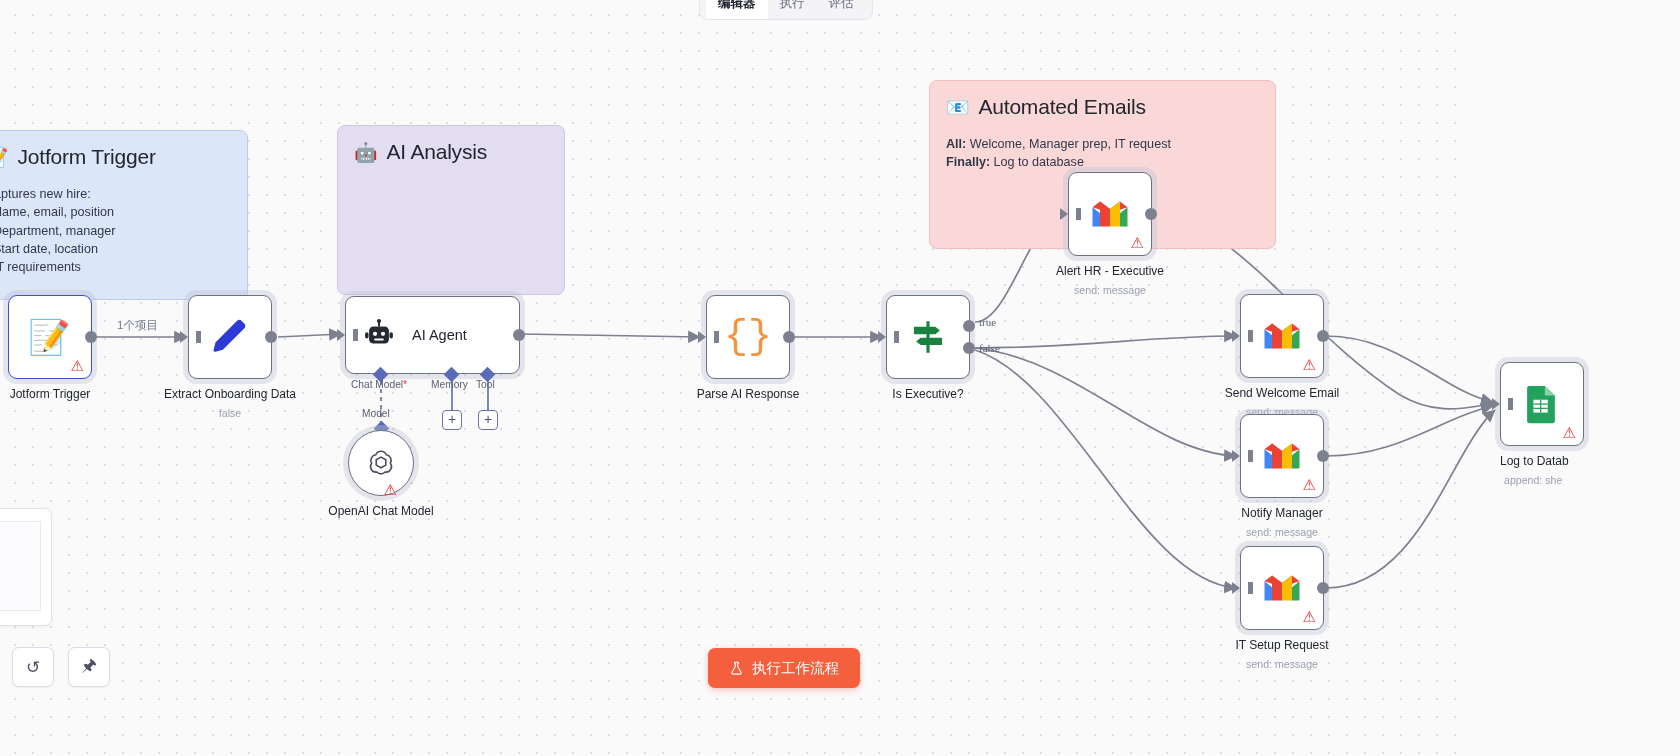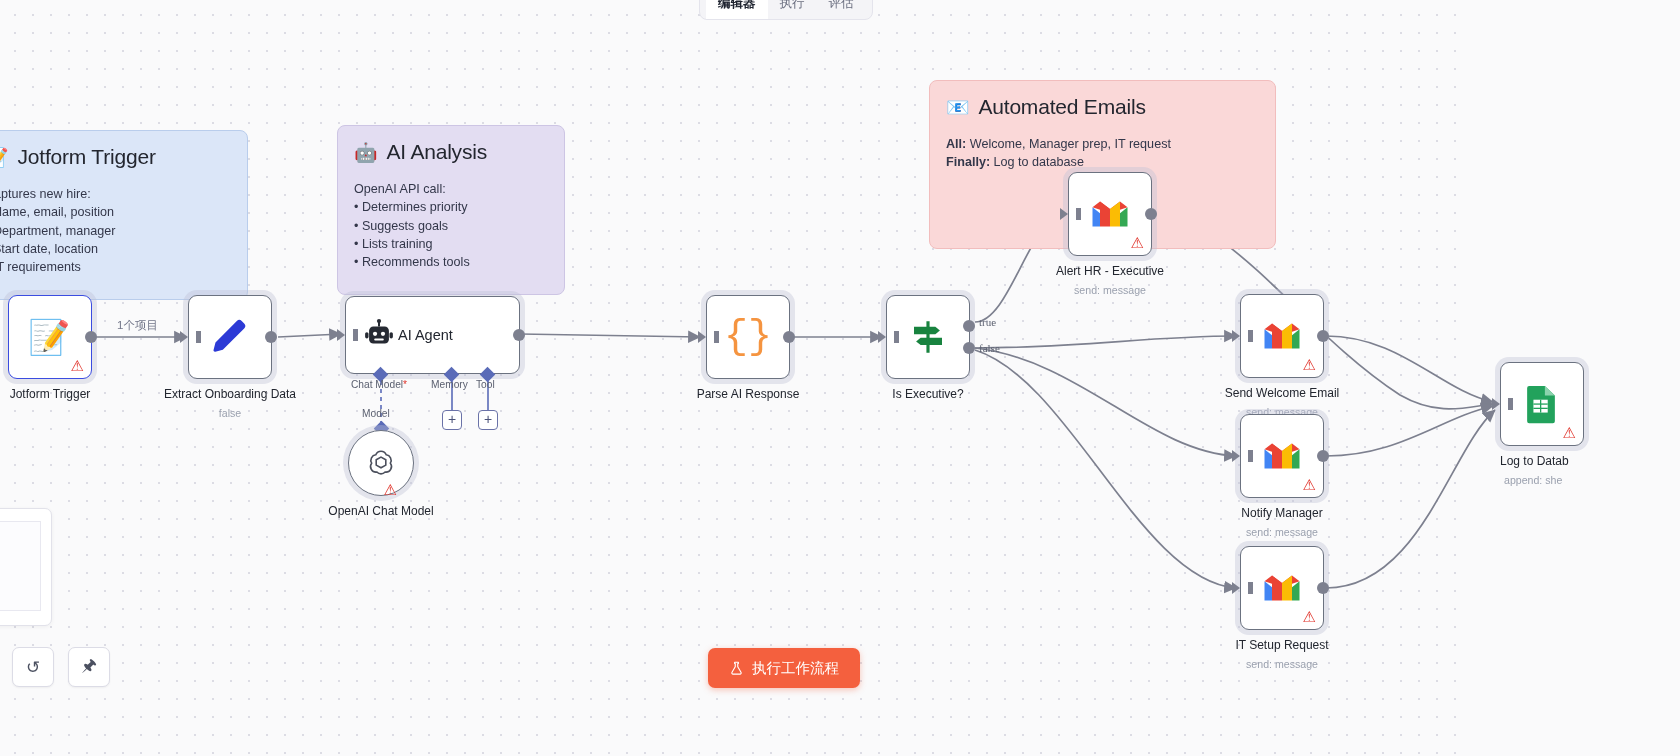--- a/index.html
+++ b/index.html
@@ -55,21 +55,21 @@
 
   
   .node { position: absolute; }
   .node-box {
     width: 84px; height: 84px; background: #fff;
     border: 1.6px solid #6b7280; border-radius: 9px;
     display: flex; align-items: center; justify-content: center;
     box-shadow: 0 0 0 5px rgba(190,193,214,0.38);
     position: relative;
   }
-  .node-box.wide { width: 175px; height: 78px; justify-content: flex-start; padding-left: 16px; gap: 2px; }
+  .node-box.wide { width: 175px; height: 78px; justify-content: flex-start; padding-left: 16px; gap: 16px; }
   .node-box.trigger { border-radius: 9px 9px 9px 9px; border-color: #3b4ce0; }
   .node-label {
     position: absolute; top: 92px; left: 50%; transform: translateX(-50%);
     font-size: 12px; color: #22262f; white-space: nowrap; text-align: center;
   }
   .node-sub {
     position: absolute; top: 112px; left: 50%; transform: translateX(-50%);
     font-size: 10.6px; color: #9aa0ae; white-space: nowrap; text-align: center;
   }
   .node-title-inline { font-size: 14.5px; color: #22262f; }
@@ -215,27 +215,20 @@
       <div class="li">• Department, manager</div>
       <div class="li">• Start date, location</div>
       <div class="li">• IT requirements</div>
     </div>
   </div>
 
   <div class="sticky" id="note-ai">
     <div class="sticky-title">
       <span class="sticky-emoji">🤖</span>
       <span>AI Analysis</span>
-    </div>
-    <div class="sticky-body">
-      <div class="li">OpenAI API call:</div>
-      <div class="li">• Determines priority</div>
-      <div class="li">• Suggests goals</div>
-      <div class="li">• Lists training</div>
-      <div class="li">• Recommends tools</div>
     </div>
   </div>
 
   <div class="sticky" id="note-emails">
     <div class="sticky-title">
       <span class="sticky-emoji">📧</span>
       <span>Automated Emails</span>
     </div>
     <div class="sticky-body">
       <div class="li"><b>All:</b><span> Welcome, Manager prep, IT request</span></div>

